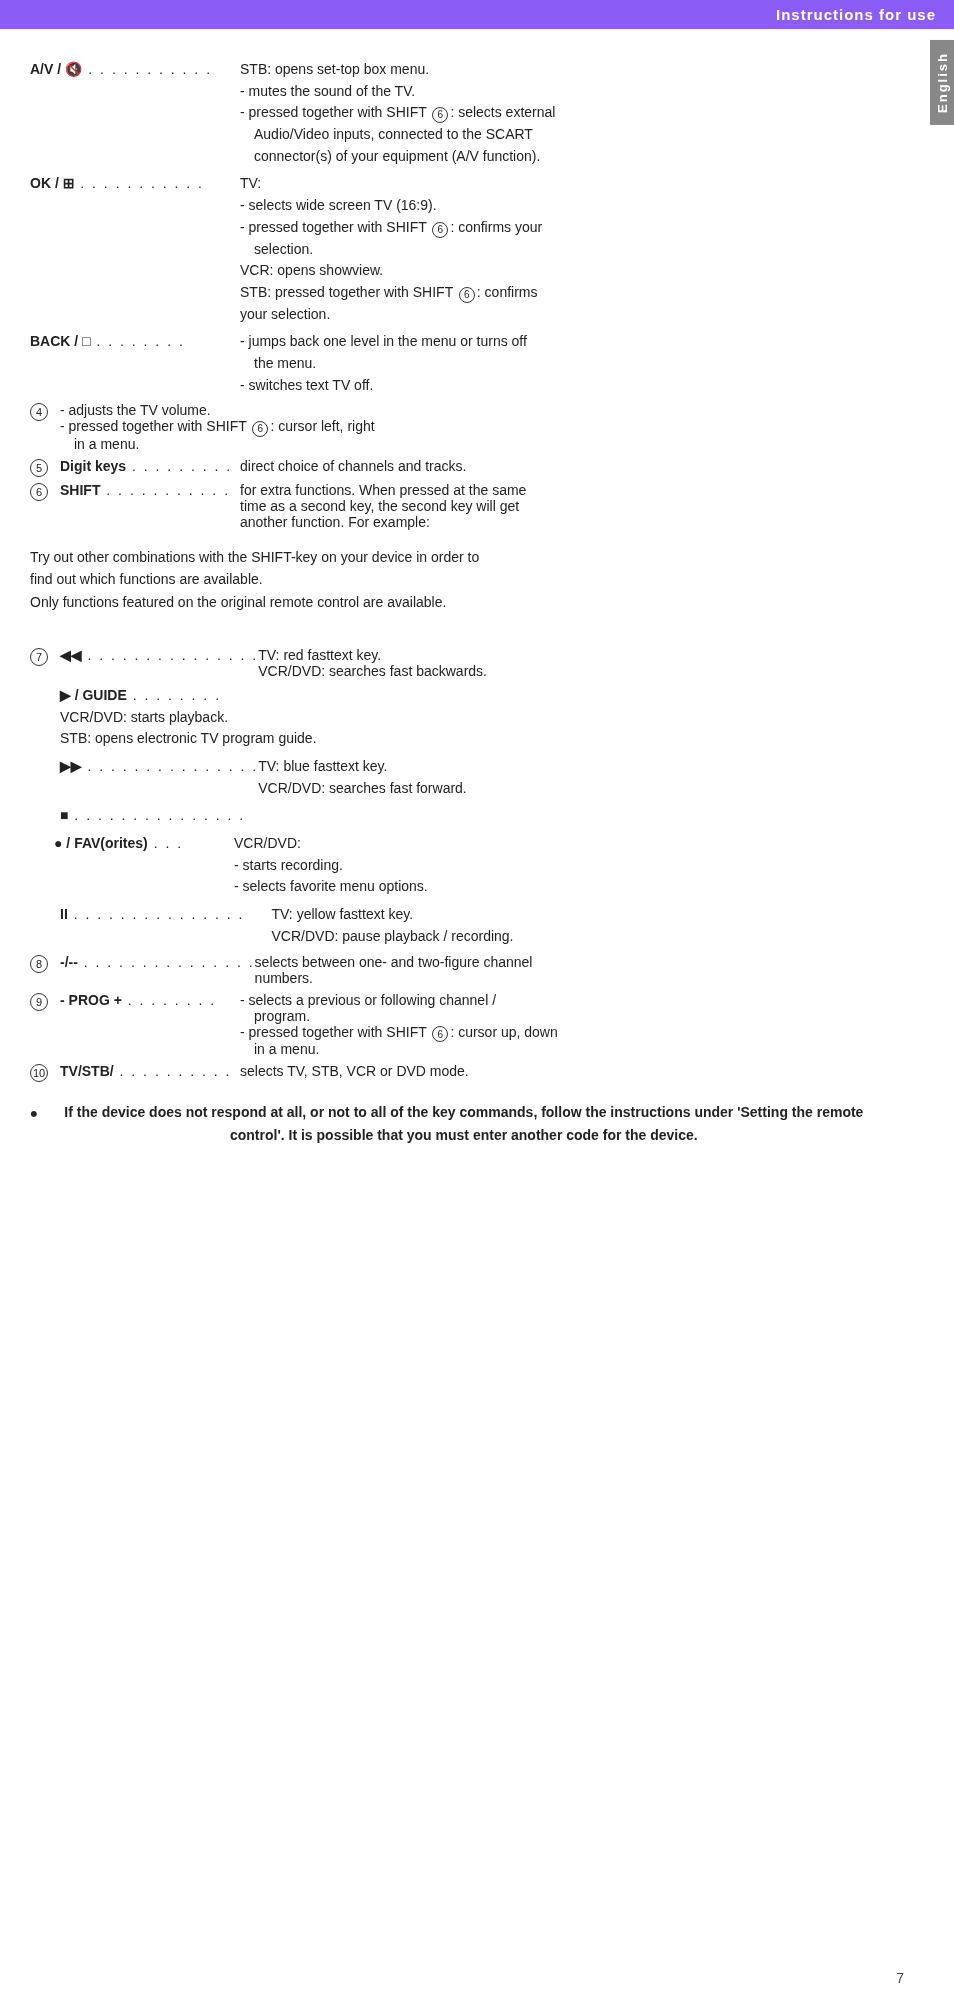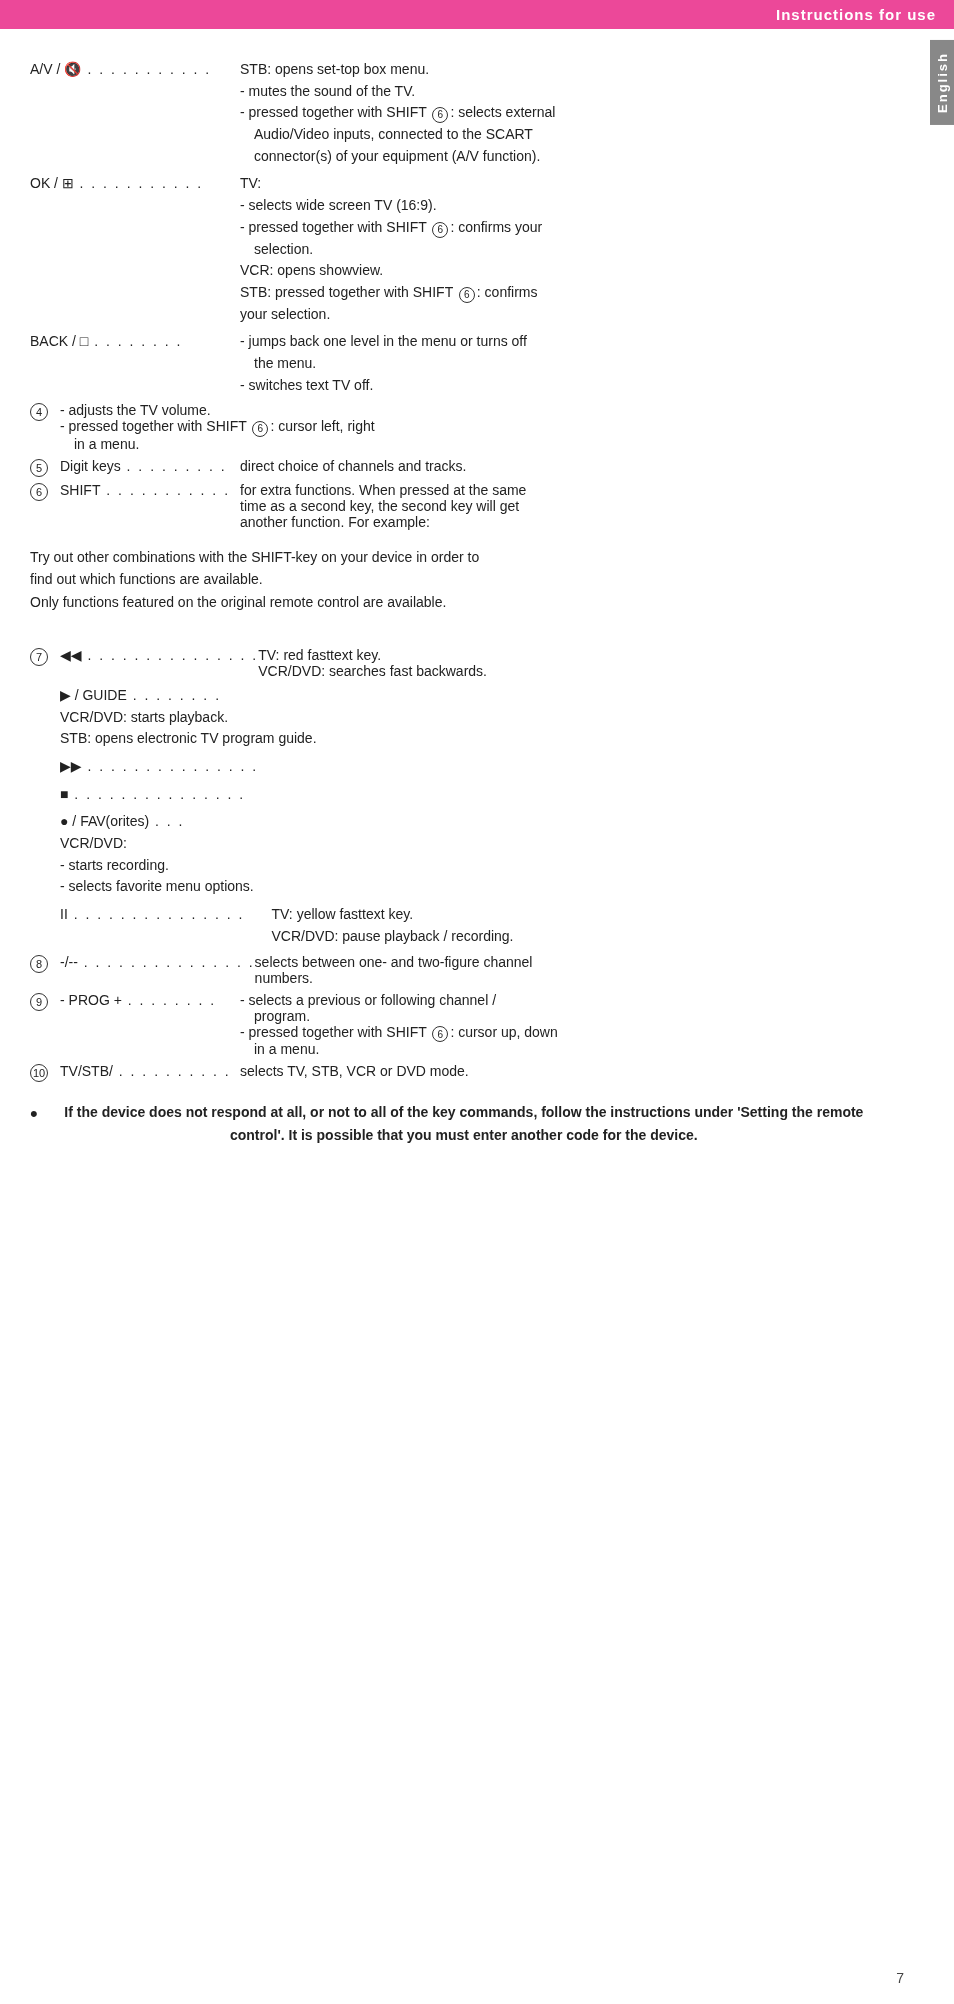--- a/index.html
+++ b/index.html
@@ -6,21 +6,21 @@
     body {
       width: 954px;
       min-height: 2004px;
       background: #ffffff;
       font-family: Arial, Helvetica, sans-serif;
       font-size: 14px;
       color: #222;
       position: relative;
     }
     .header-bar {
-      background: #ec4899;
+      background: #8b5cf6;
       color: white;
       text-align: right;
       padding: 6px 18px;
       font-size: 15px;
       font-weight: bold;
       letter-spacing: 1px;
     }
     .side-tab {
       position: absolute;
       right: 0;
@@ -150,21 +150,21 @@
       font-weight: bold;
       text-align: center;
     }
     .page-num {
       position: absolute;
       bottom: 18px;
       right: 50px;
       font-size: 14px;
       color: #444;
     }
-    .bold { font-weight: normal; }
+    .bold { font-weight: bold; }
   </style>
 </head>
 <body>
 
 <div class="header-bar">
   <span>Instructions for use</span>
 </div>
 
 <div class="side-tab">
   <span>English</span>
@@ -285,29 +285,33 @@
     <div class="entry-value">
       VCR/DVD: starts playback.<br>
       STB: opens electronic TV program guide.
     </div>
   </div>
 
   <div class="entry" style="margin-left:30px;">
     <div class="entry-key" style="min-width:180px;">
       <span class="bold">▶▶</span><span class="dots"> . . . . . . . . . . . . . . .</span>
     </div>
+    <div class="entry-value">
+      TV: blue fasttext key.<br>
+      VCR/DVD: searches fast forward.
+    </div>
   </div>
 
   <div class="entry" style="margin-left:30px;">
     <div class="entry-key" style="min-width:180px;">
       <span class="bold">■</span><span class="dots"> . . . . . . . . . . . . . . .</span>
     </div>
   </div>
 
-  <div class="entry" style="margin-left:30px;flex-direction:column;">
+  <div class="entry" style="margin-left:24px;">
     <div class="entry-key" style="min-width:180px;">
       <span class="bold">● / FAV(orites)</span><span class="dots"> . . .</span>
     </div>
     <div class="entry-value">
       VCR/DVD:<br>
       - starts recording.<br>
       - selects favorite menu options.
     </div>
   </div>
 

